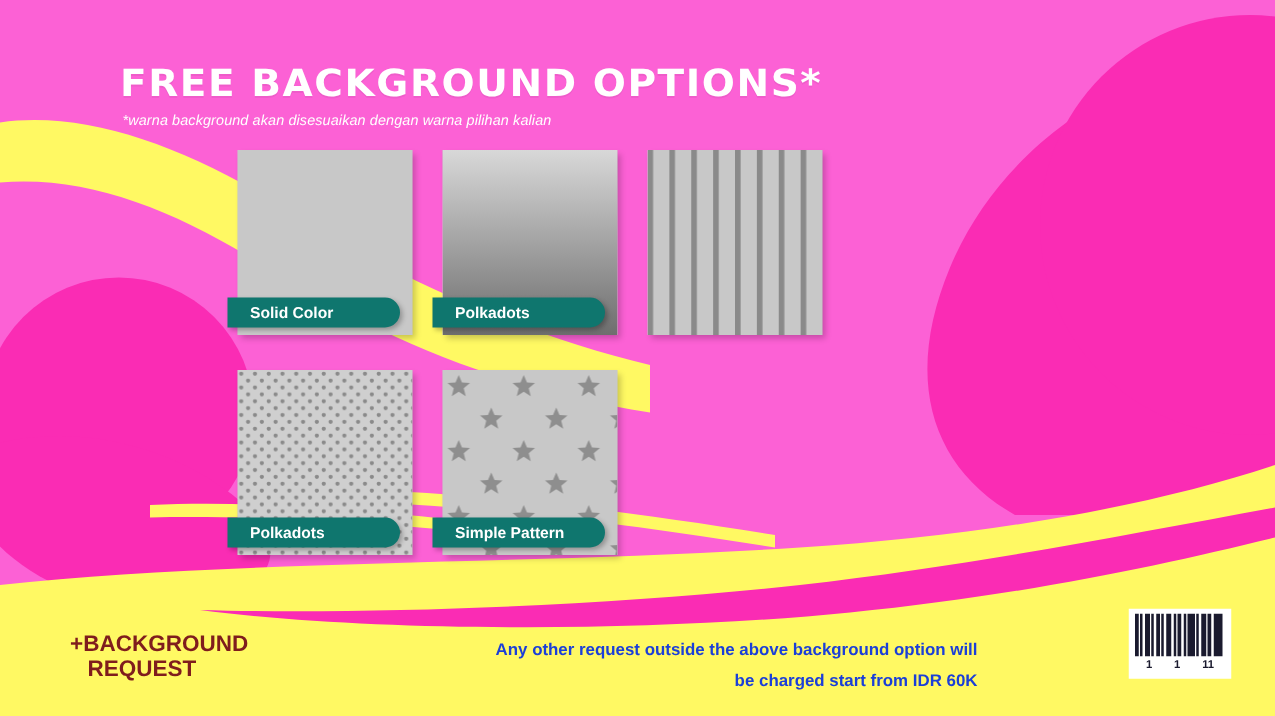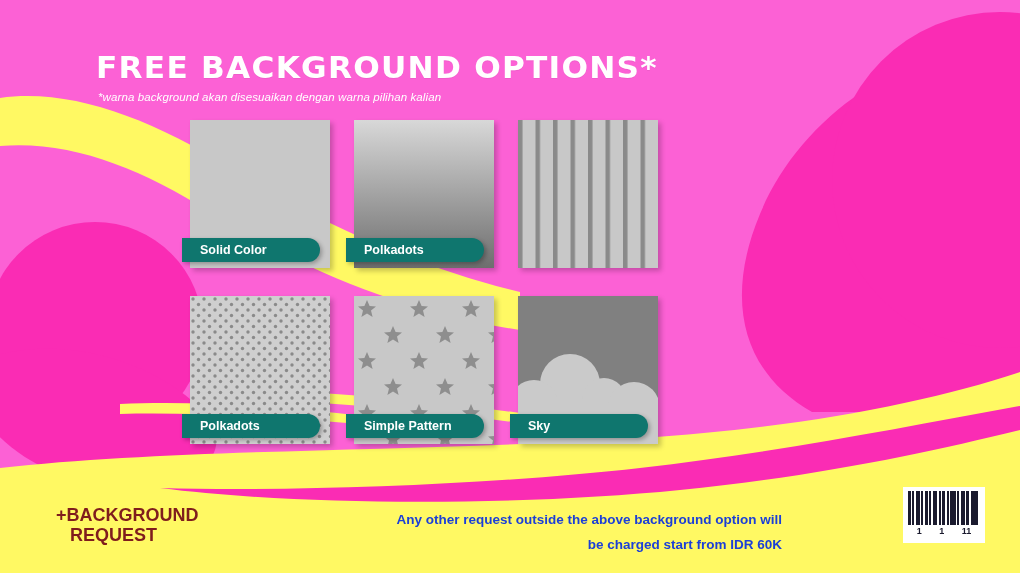--- a/index.html
+++ b/index.html
@@ -198,37 +198,20 @@
             </defs>
             <rect width="140" height="148" fill="url(#pStars)"></rect>
           </svg>
         </div>
         <div class="banner">
           <span class="banner-label">Simple Pattern</span>
         </div>
       </div>
 
 
-      <div class="card">
-        <div class="swatch">
-          <svg viewBox="0 0 140 148">
-            <rect width="140" height="148" fill="#808080"></rect>
-            <g fill="#CACACA">
-              <circle cx="52" cy="88" r="30"></circle>
-              <circle cx="16" cy="108" r="24"></circle>
-              <circle cx="86" cy="104" r="22"></circle>
-              <circle cx="116" cy="112" r="26"></circle>
-              <rect x="0" y="108" width="140" height="40"></rect>
-            </g>
-          </svg>
-        </div>
-        <div class="banner">
-          <span class="banner-label">Sky</span>
-        </div>
-      </div>
 
     </div>
   </div>
 
   <div id="footer-heading">
     <span>+BACKGROUND</span>
     <span class="l2">REQUEST</span>
   </div>
 
   <div id="footer-note">

